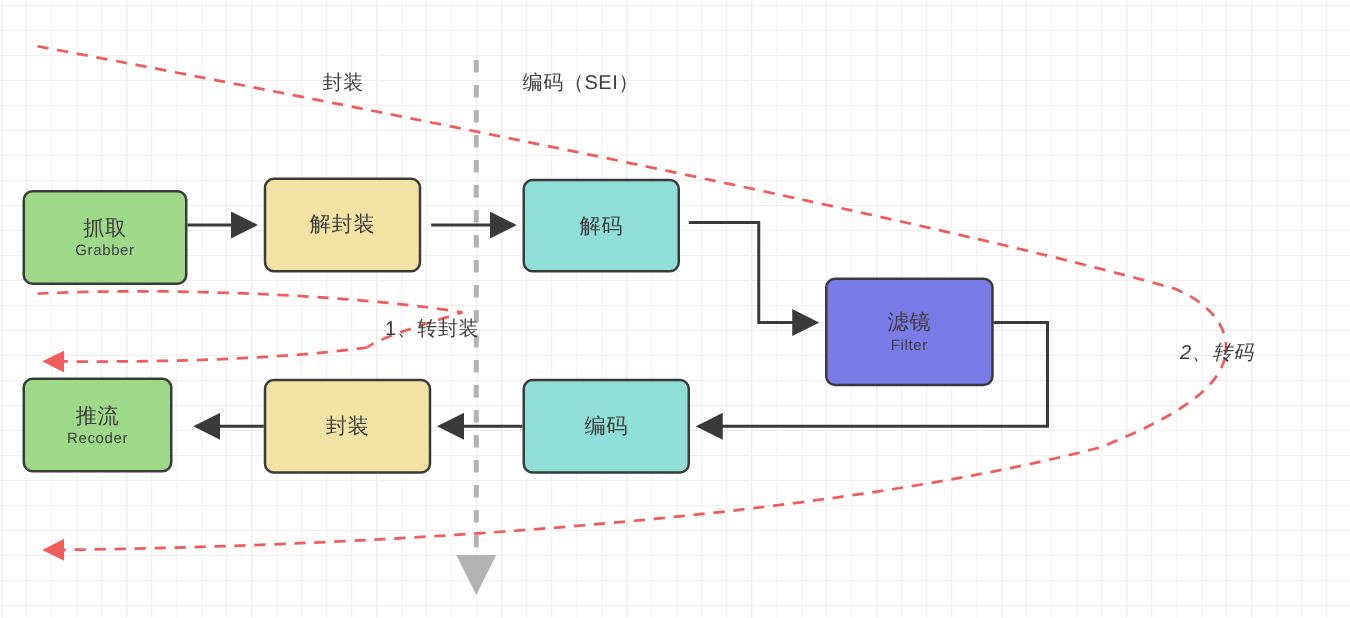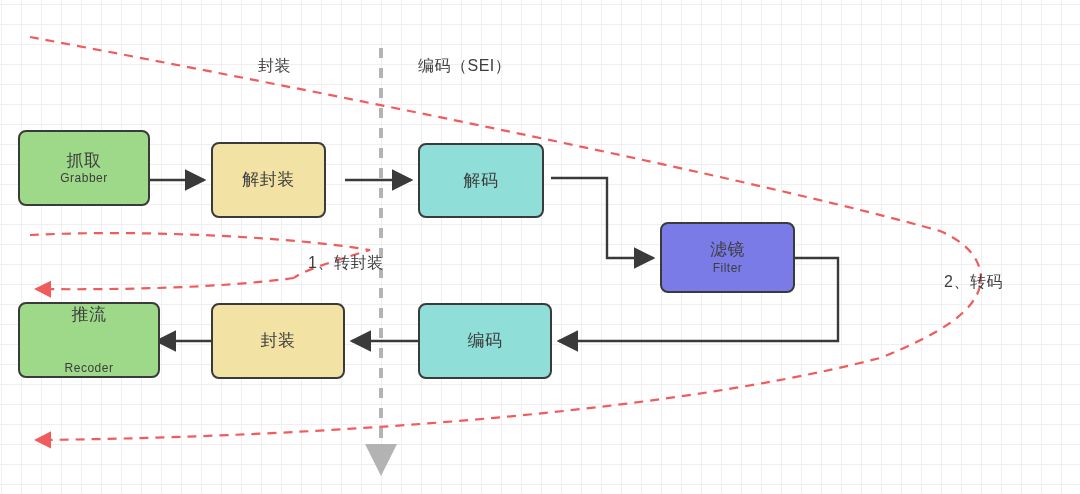--- a/index.html
+++ b/index.html
@@ -90,52 +90,52 @@
       <path d="M30,235 C150,229 300,238 370,250 C330,262 300,272 294,278" fill="none" stroke="#f05b5b" stroke-width="2.2" stroke-dasharray="9,7"></path>
       <path d="M294,278 C220,288 120,290 36,289" fill="none" stroke="#f05b5b" stroke-width="2.2" stroke-dasharray="9,7" marker-end="url(#arrRed)"></path>
     </g>
 
     <g>
       <path d="M30,37 C330,93 760,180 940,231 C975,246 984,268 980,286" fill="none" stroke="#f05b5b" stroke-width="2.2" stroke-dasharray="9,7"></path>
       <path d="M980,286 C974,312 940,334 880,358 C640,420 260,438 36,440" fill="none" stroke="#f05b5b" stroke-width="2.2" stroke-dasharray="9,7" marker-end="url(#arrRed)"></path>
     </g>
   </svg>
 
-  <div class="node" style="left:18px;top:130px;width:132px;height:76px;background:#9ed889;">
+  <div class="node" style="left:18px;top:152px;width:132px;height:76px;background:#9ed889;">
     <span>抓取</span>
     <span class="l2">Grabber</span>
   </div>
 
-  <div class="node" style="left:211px;top:142px;width:115px;height:76px;background:#f2e3a5;">
+  <div class="node" style="left:211px;top:142px;width:126px;height:76px;background:#f2e3a5;">
     <span>解封装</span>
   </div>
 
   <div class="node" style="left:418px;top:143px;width:126px;height:75px;background:#8fdfd8;">
     <span>解码</span>
   </div>
 
-  <div class="node" style="left:660px;top:222px;width:135px;height:71px;background:#7b7be8;">
+  <div class="node" style="left:660px;top:222px;width:135px;height:87px;background:#7b7be8;">
     <span>滤镜</span>
     <span class="l2">Filter</span>
   </div>
 
-  <div class="node" style="left:18px;top:302px;width:142px;height:76px;background:#9ed889;justify-content:space-between;">
+  <div class="node" style="left:18px;top:302px;width:120px;height:76px;background:#9ed889;">
     <span>推流</span>
     <span class="l2">Recoder</span>
   </div>
 
   <div class="node" style="left:211px;top:303px;width:134px;height:76px;background:#f2e3a5;">
     <span>封装</span>
   </div>
 
   <div class="node" style="left:418px;top:303px;width:134px;height:76px;background:#8fdfd8;">
     <span>编码</span>
   </div>
 
   <div class="free-label" style="left:258px;top:56px;">封装</div>
 
   <div class="free-label" style="left:418px;top:56px;text-align:center;">编码（SEI）</div>
 
   <div class="free-label" style="left:308px;top:253px;">1、转封装</div>
 
-  <div class="free-label" style="left:944px;top:272px;">2、转码</div>
+  <div class="free-label" style="left:944px;top:272px;font-style:italic;">2、转码</div>
 
 </div>
 
 </body></html>

